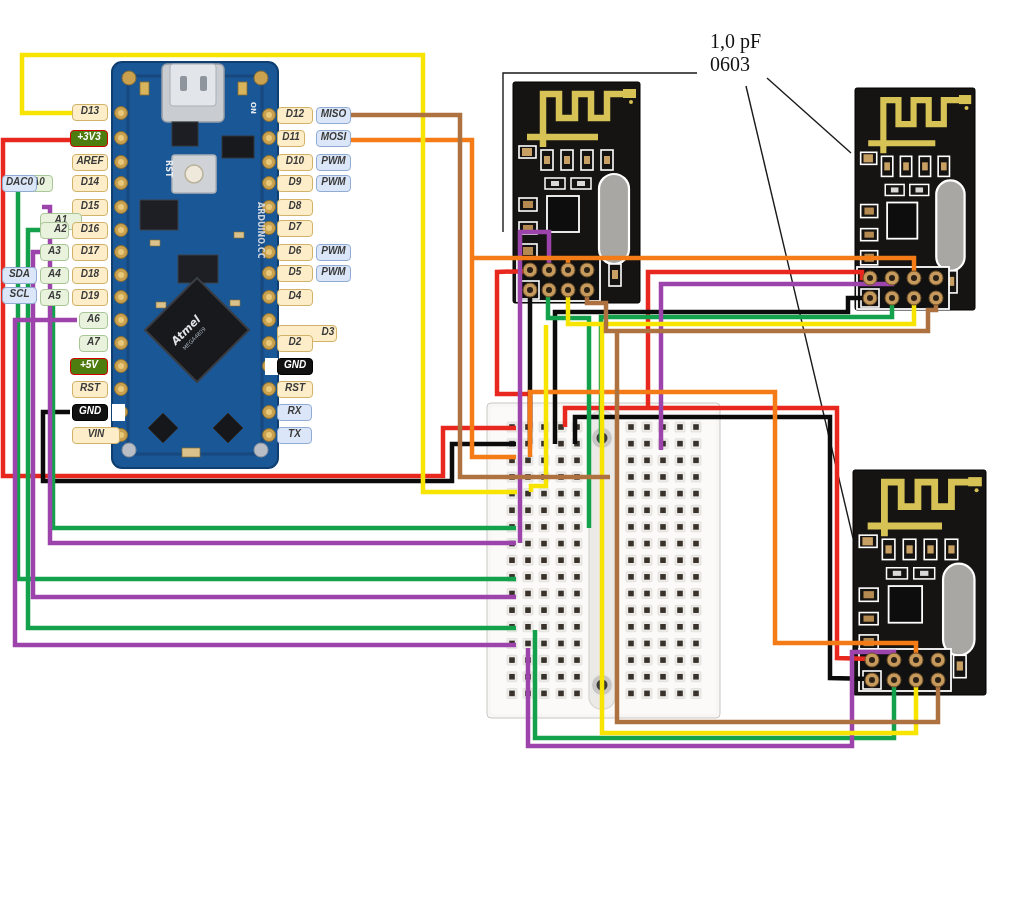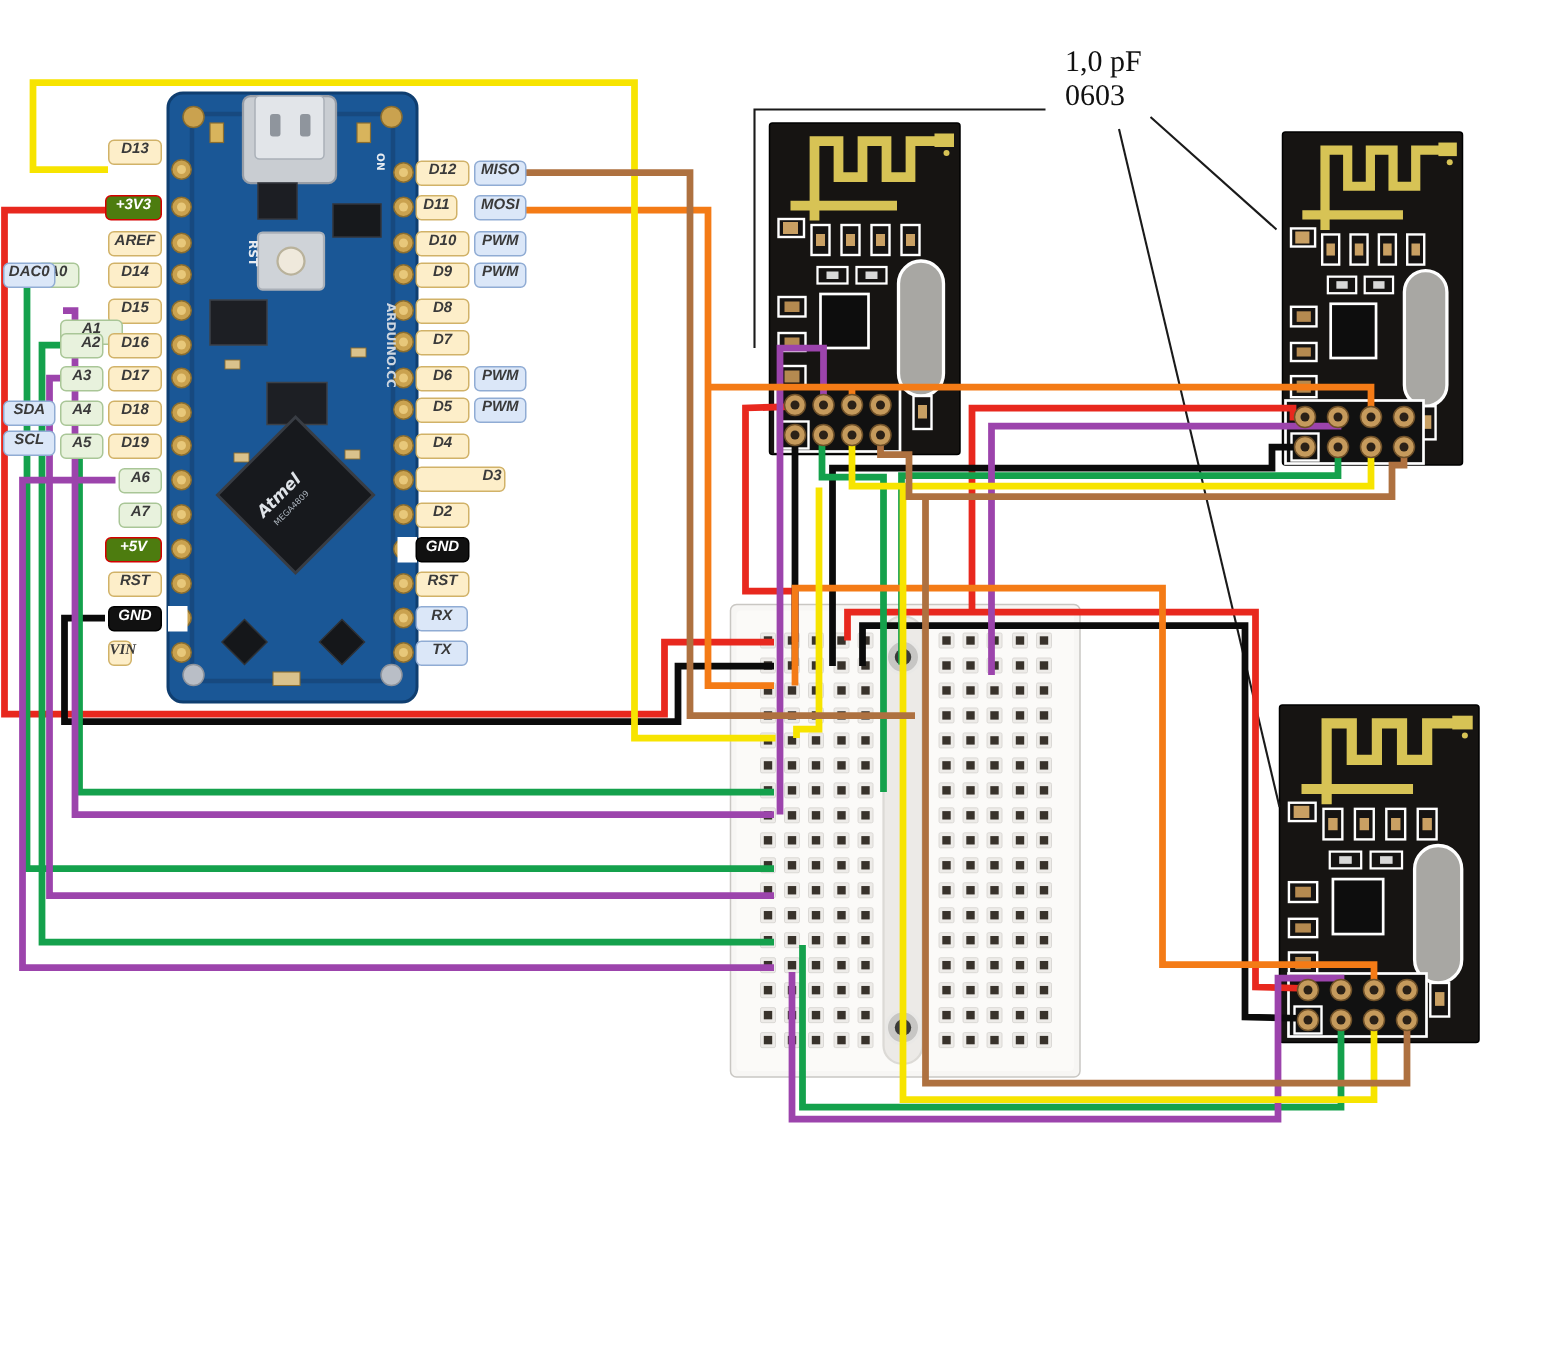--- a/index.html
+++ b/index.html
@@ -656,21 +656,21 @@
         <circle cx="916" cy="680" r="3" fill="#2b2117"></circle>
         <circle cx="938" cy="680" r="7" fill="#c59a5c" stroke="#6f5028" stroke-width="1"></circle>
         <circle cx="938" cy="680" r="3" fill="#2b2117"></circle>
       </g>
     </svg>
   <div id="annotation">
     <div>1,0 pF</div>
     <div>0603</div>
   </div>
   <div id="labels">
-      <div class="pinlabel lab-tan" style="left: 72px; top: 93px; width: 36px;">D13</div>
+      <div class="pinlabel lab-tan" style="left: 72px; top: 104px; width: 36px;">D13</div>
       <div class="pinlabel lab-red" style="left: 70px; top: 129.5px; width: 38px;">+3V3</div>
       <div class="pinlabel lab-tan" style="left: 72px; top: 153.5px; width: 36px;">AREF</div>
       <div class="pinlabel lab-tan" style="left: 72px; top: 174.5px; width: 36px;">D14</div>
       <div class="pinlabel lab-green" style="left: 24px; top: 174.5px; width: 29px;">A0</div>
       <div class="pinlabel lab-blue" style="left: 2px; top: 174.5px; width: 35px;">DAC0</div>
       <div class="pinlabel lab-tan" style="left: 72px; top: 198.5px; width: 36px;">D15</div>
       <div class="pinlabel lab-green" style="left: 40px; top: 213px; width: 42px;">A1</div>
       <div class="pinlabel lab-tan" style="left: 72px; top: 221.5px; width: 36px;">D16</div>
       <div class="pinlabel lab-green" style="left: 40px; top: 221.5px; width: 29px; padding-left: 12px;">A2</div>
       <div class="pinlabel lab-tan" style="left: 72px; top: 243.5px; width: 36px;">D17</div>
@@ -679,36 +679,36 @@
       <div class="pinlabel lab-green" style="left: 40px; top: 266.5px; width: 29px;">A4</div>
       <div class="pinlabel lab-blue" style="left: 2px; top: 266.5px; width: 35px;">SDA</div>
       <div class="pinlabel lab-tan" style="left: 72px; top: 288.5px; width: 36px;">D19</div>
       <div class="pinlabel lab-green" style="left: 40px; top: 288.5px; width: 29px;">A5</div>
       <div class="pinlabel lab-blue" style="left: 2px; top: 287px; width: 35px;">SCL</div>
       <div class="pinlabel lab-green" style="left: 79px; top: 311.5px; width: 29px;">A6</div>
       <div class="pinlabel lab-green" style="left: 79px; top: 334.5px; width: 29px;">A7</div>
       <div class="pinlabel lab-red" style="left: 70px; top: 357.5px; width: 38px;">+5V</div>
       <div class="pinlabel lab-tan" style="left: 72px; top: 380.5px; width: 36px;">RST</div>
       <div class="pinlabel lab-black" style="left: 72px; top: 403.5px; width: 36px;">GND</div>
-      <div class="pinlabel lab-tan" style="left: 72px; top: 426.5px; width: 16px; font-family: Liberation Serif, serif;">VIN</div>
+      <div class="pinlabel lab-tan" style="left: 72px; top: 426.5px; width: 48px;">VIN</div>
       <div class="pinlabel lab-tan" style="left: 277px; top: 106.5px; width: 36px;">D12</div>
       <div class="pinlabel lab-blue" style="left: 316px; top: 106.5px; width: 35px;">MISO</div>
       <div class="pinlabel lab-tan" style="left: 277px; top: 129.5px; width: 28px;">D11</div>
       <div class="pinlabel lab-blue" style="left: 316px; top: 129.5px; width: 35px;">MOSI</div>
       <div class="pinlabel lab-tan" style="left: 277px; top: 153.5px; width: 36px;">D10</div>
       <div class="pinlabel lab-blue" style="left: 316px; top: 153.5px; width: 35px;">PWM</div>
       <div class="pinlabel lab-tan" style="left: 277px; top: 174.5px; width: 36px;">D9</div>
       <div class="pinlabel lab-blue" style="left: 316px; top: 174.5px; width: 35px;">PWM</div>
       <div class="pinlabel lab-tan" style="left: 277px; top: 198.5px; width: 36px;">D8</div>
       <div class="pinlabel lab-tan" style="left: 277px; top: 219.5px; width: 36px;">D7</div>
       <div class="pinlabel lab-tan" style="left: 277px; top: 243.5px; width: 36px;">D6</div>
       <div class="pinlabel lab-blue" style="left: 316px; top: 243.5px; width: 35px;">PWM</div>
       <div class="pinlabel lab-tan" style="left: 277px; top: 264.5px; width: 36px;">D5</div>
       <div class="pinlabel lab-blue" style="left: 316px; top: 264.5px; width: 35px;">PWM</div>
       <div class="pinlabel lab-tan" style="left: 277px; top: 288.5px; width: 36px;">D4</div>
-      <div class="pinlabel lab-tan" style="left: 277px; top: 311px; width: 60px; padding-left: 42px;">D3</div>
+      <div class="pinlabel lab-tan" style="left: 277px; top: 325px; width: 60px; padding-left: 42px;">D3</div>
       <div class="pinlabel lab-tan" style="left: 277px; top: 334.5px; width: 36px;">D2</div>
       <div class="pinlabel lab-black" style="left: 277px; top: 357.5px; width: 36px;">GND</div>
       <div class="pinlabel lab-tan" style="left: 277px; top: 380.5px; width: 36px;">RST</div>
       <div class="pinlabel lab-blue" style="left: 277px; top: 403.5px; width: 35px;">RX</div>
       <div class="pinlabel lab-blue" style="left: 277px; top: 426.5px; width: 35px;">TX</div>
     </div>
 </div>
 
 </body></html>

